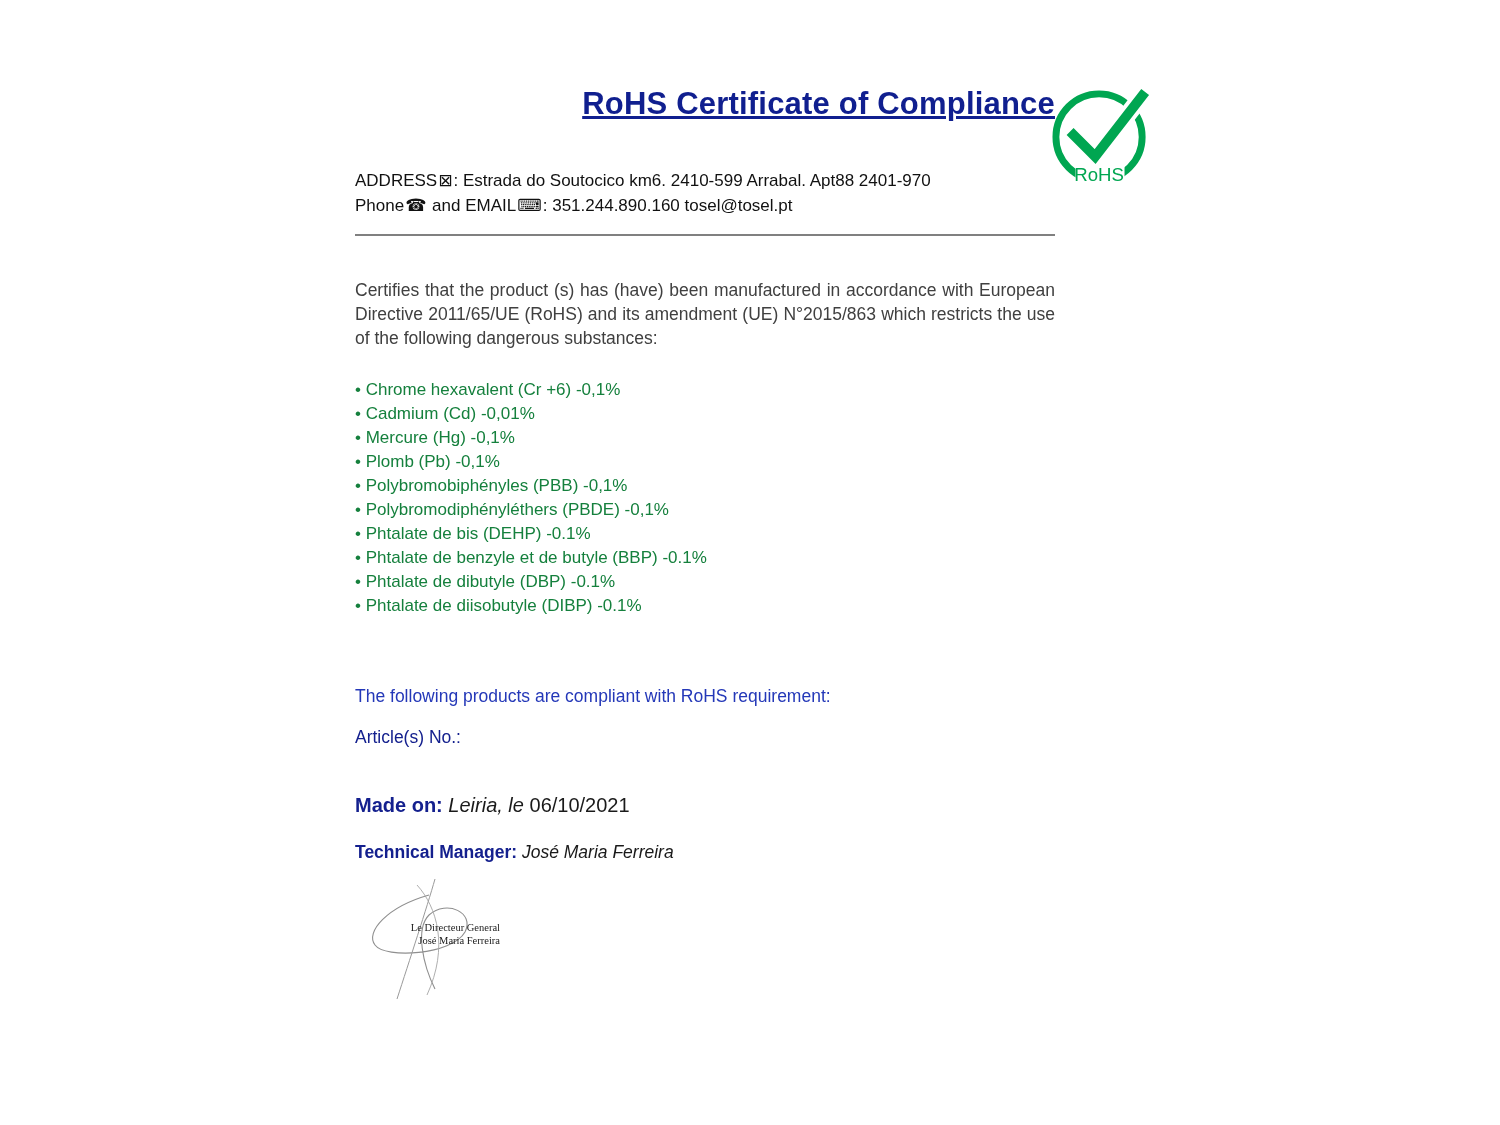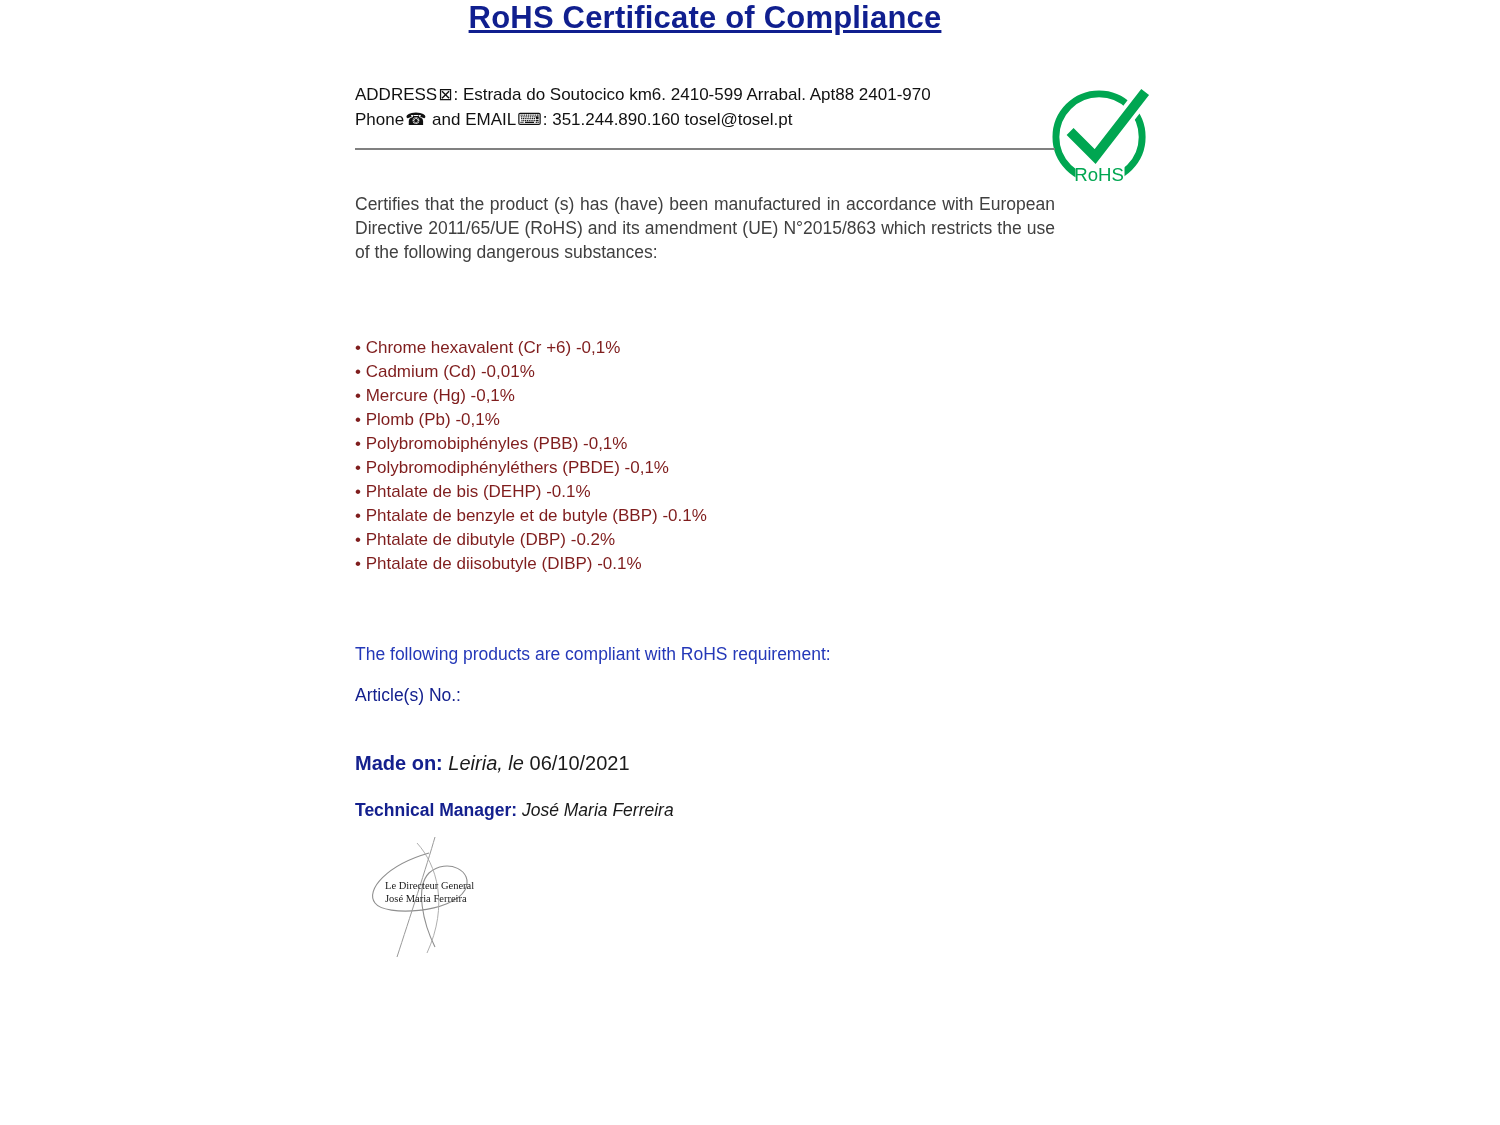--- a/index.html
+++ b/index.html
@@ -11,21 +11,22 @@
     position: relative;
     overflow: hidden;
   }
   .page { position: absolute; inset: 0; background: #fff; }
   .content {
     position: absolute;
     left: 355px; top: 0;
     width: 700px;
   }
   h1.doc-title {
-    text-align: center;
+    margin-top: 86px;
+    text-align: right;
     font-size: 31px;
     font-weight: bold;
     color: #101f8f;
     text-decoration: underline;
     letter-spacing: 0.2px;
   }
   .supplier-block { margin-top: 46px; font-size: 17px; line-height: 24px; color: #111; }
   .supplier-line { white-space: nowrap; }
   .label-underline { font-weight: bold; text-decoration: underline; }
   .icon-glyph { font-family: "DejaVu Sans", sans-serif; font-size: 17px; padding: 0 1px; }
@@ -37,25 +38,25 @@
   }
   .cert-paragraph {
     margin-top: 42px;
     width: 700px;
     text-align: justify;
     font-size: 17.5px;
     line-height: 24px;
     color: #404040;
   }
   ul.substances {
-    margin-top: 72px;
+    margin-top: 28px;
     list-style: none;
     font-size: 17px;
     line-height: 24px;
-    color: #7f1d1d;
+    color: #15803d;
   }
   ul.substances li::before { content: "\2022\00a0"; }
   .compliance-statement {
     margin-top: 68px;
     font-size: 17.5px;
     color: #2438b8;
   }
   .articles-label {
     margin-top: 20px;
     font-size: 17.5px;
@@ -74,21 +75,21 @@
     position: relative;
     margin-top: 14px;
     margin-left: 2px;
     width: 150px; height: 125px;
   }
   .signature svg { position: absolute; left: 0; top: 0; }
   .sig-text {
     position: absolute;
     left: 28px; top: 44px;
     width: 115px;
-    text-align: left;
+    text-align: right;
     font-family: "Liberation Serif", "DejaVu Serif", serif;
     font-size: 10.5px;
     line-height: 13px;
     color: #1a1a1a;
   }
 </style>
 </head>
 <body>
 
 <div class="page">
@@ -116,21 +117,21 @@
 
     <ul class="substances">
       <li>Chrome hexavalent (Cr +6) -0,1%</li>
       <li>Cadmium (Cd) -0,01%</li>
       <li>Mercure (Hg) -0,1%</li>
       <li>Plomb (Pb) -0,1%</li>
       <li>Polybromobiphényles (PBB) -0,1%</li>
       <li>Polybromodiphényléthers (PBDE) -0,1%</li>
       <li>Phtalate de bis (DEHP) -0.1%</li>
       <li>Phtalate de benzyle et de butyle (BBP) -0.1%</li>
-      <li>Phtalate de dibutyle (DBP) -0.2%</li>
+      <li>Phtalate de dibutyle (DBP) -0.1%</li>
       <li>Phtalate de diisobutyle (DIBP) -0.1%</li>
     </ul>
 
     <p class="compliance-statement">The following products are compliant with RoHS requirement:</p>
 
     <p class="articles-label">Article(s) No.:</p>
 
     <p class="made-on"><span class="navy-bold">Made on:</span> <span class="italic-serifish">Leiria, le</span> <span>06/10/2021</span></p>
 
     <p class="manager"><span class="navy-bold">Technical Manager:</span> <span class="italic-serifish">José Maria Ferreira</span></p>

